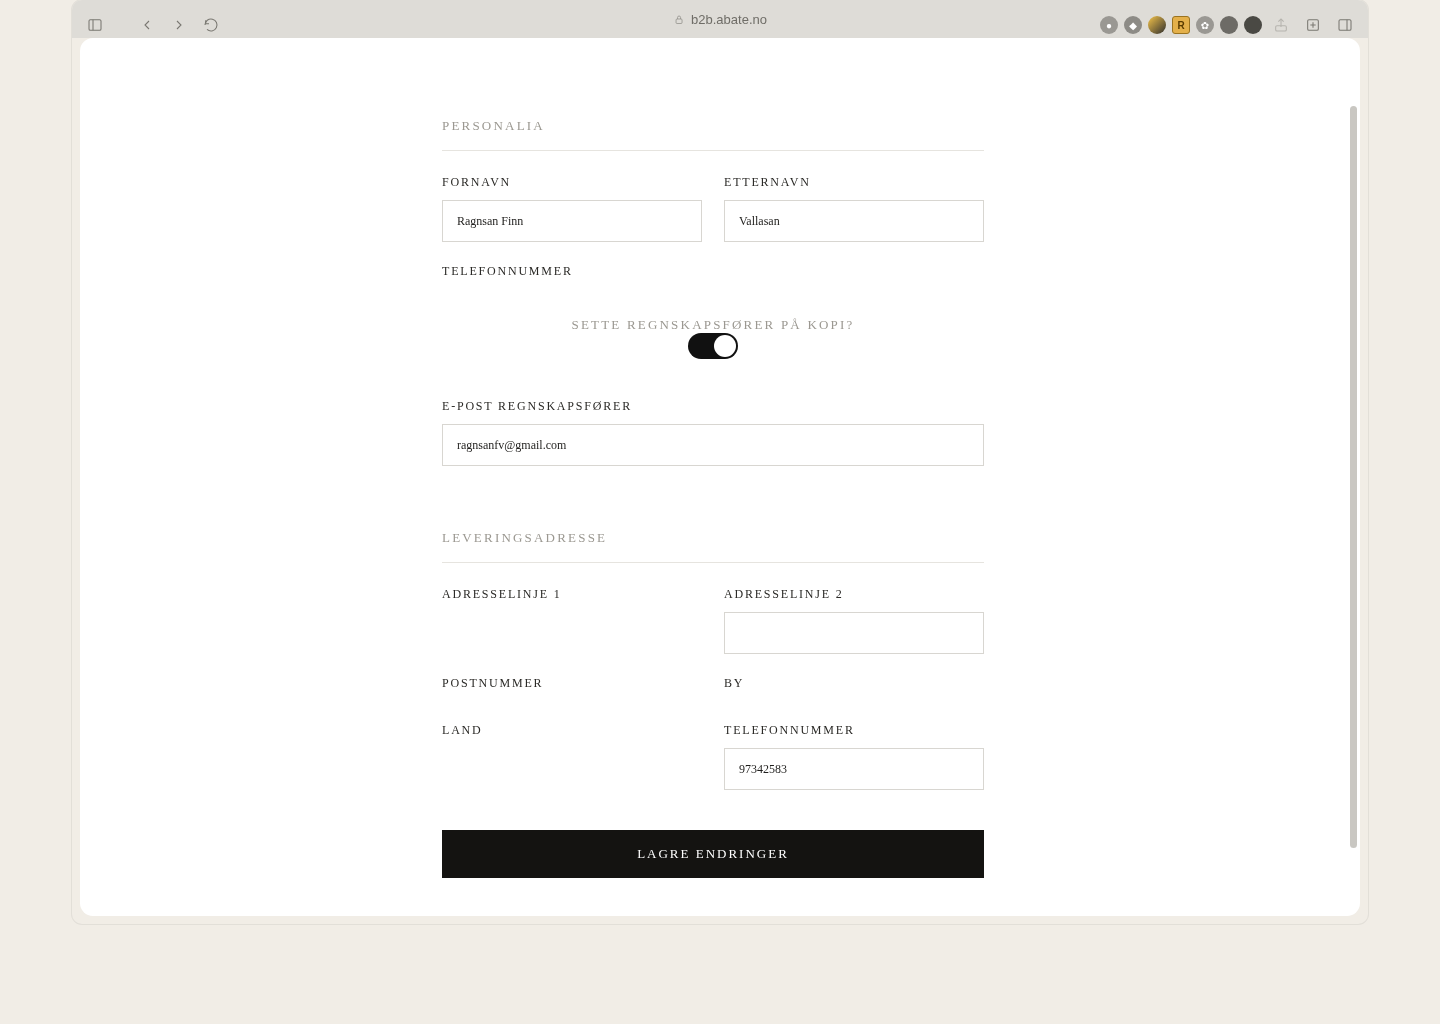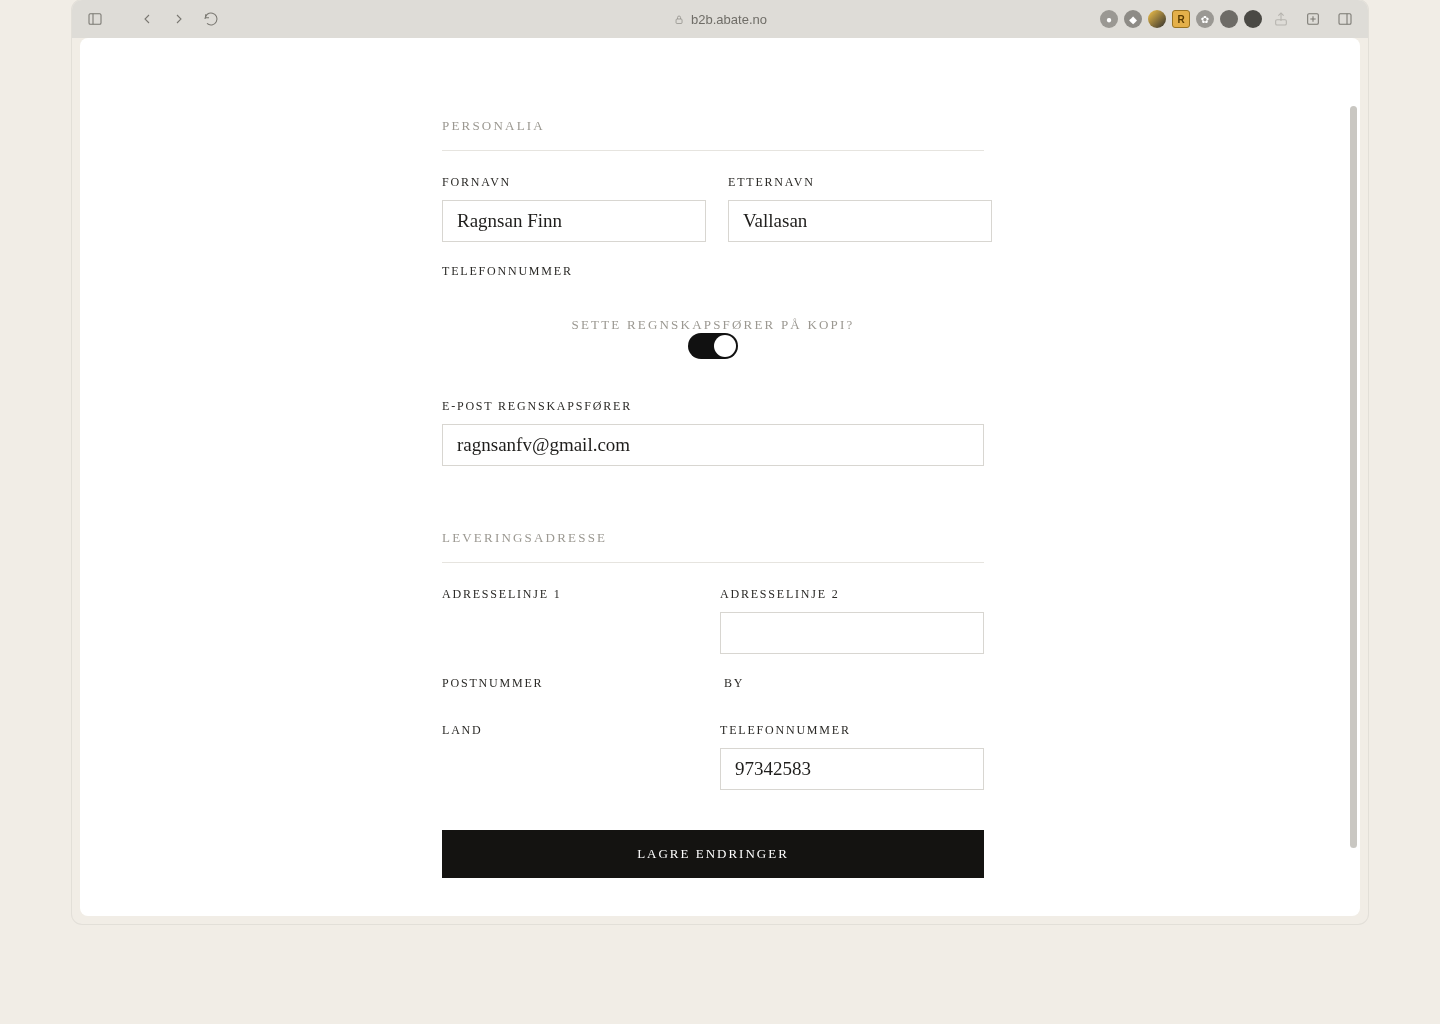--- a/index.html
+++ b/index.html
@@ -18,21 +18,21 @@
     height: 924px;
     margin: 0 auto;
     position: relative;
     box-shadow: 0 0 0 1px rgba(0,0,0,0.06);
     overflow: hidden;
   }
   .chrome-bar {
     height: 38px;
     background: #dedcd7;
     display: flex;
-    align-items: center;
+    align-items: flex-end;
     padding: 0 10px;
     gap: 6px;
     position: relative;
   }
   .chrome-btn {
     width: 26px; height: 26px;
     display: flex; align-items: center; justify-content: center;
     color: #7a7872;
     border-radius: 5px;
   }
@@ -53,21 +53,21 @@
     font-size:10px; font-family: sans-serif;
     color:#fff;
   }
   .ext-icon.sq { border-radius: 3px; }
 
   
   .viewport-wrap {
     position: absolute;
     top: 38px; left: 8px; right: 8px; bottom: 8px;
     background: #ffffff;
-    border-radius: 8px;
+    border-radius: 13px;
     overflow: hidden;
   }
   .scrollbar-track {
     position: absolute;
     right: 3px; top: 8px; bottom: 8px; width: 7px;
   }
   .scrollbar-thumb {
     position: absolute;
     right: 0; width: 7px;
     background: #c9c7c2; border-radius: 4px;
@@ -106,21 +106,21 @@
     letter-spacing: 1.8px;
     color: #2a2926;
     text-transform: uppercase;
     margin-bottom: 10px;
     font-family: Georgia, serif;
   }
   .input {
     border: 1px solid #d8d6d1;
     height: 42px;
     padding: 0 14px;
-    font-size: 19px;
+    font-size: 12px;
     font-family: Georgia, serif;
     color: #1f1e1c;
     background: #fff;
     outline: none;
   }
 
   .toggle-row {
     display: flex; align-items: center; justify-content: space-between;
     margin-top: 28px; margin-bottom: 40px; flex-direction: column;
   }

